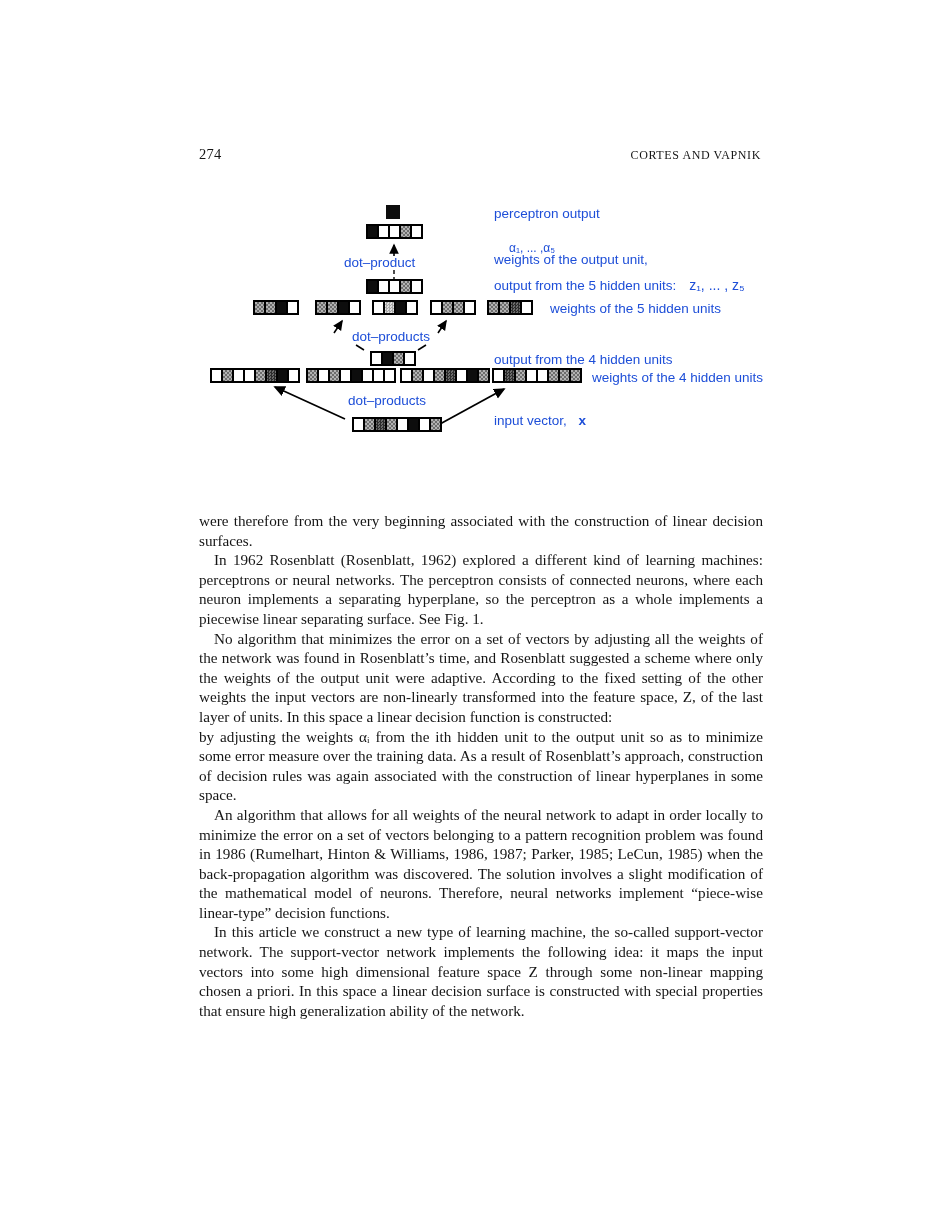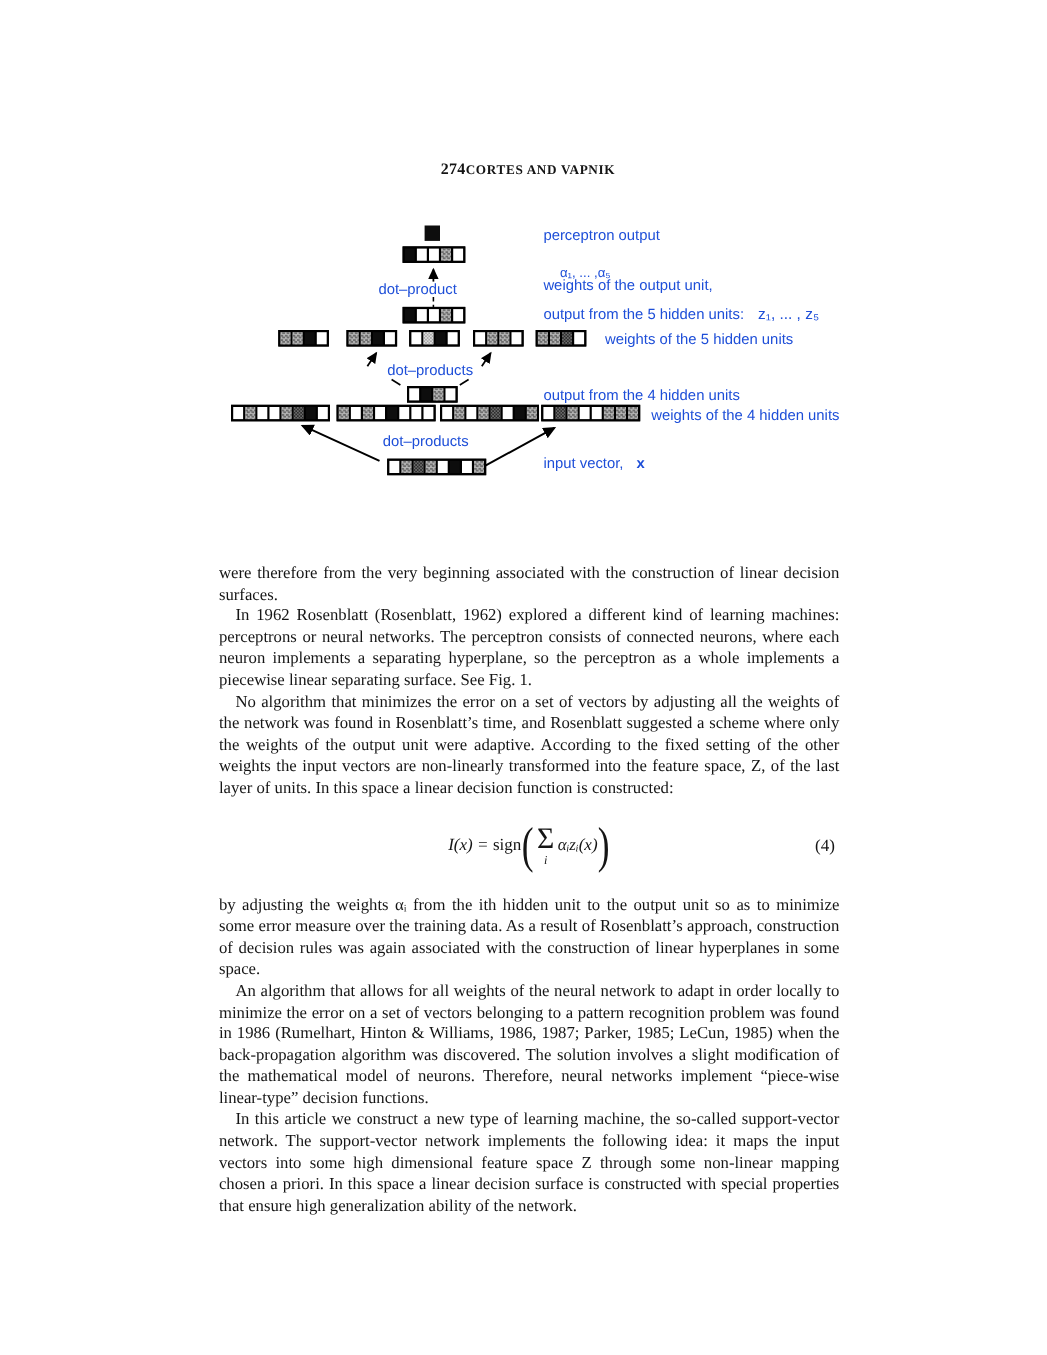--- a/index.html
+++ b/index.html
@@ -3,21 +3,21 @@
 <meta charset="utf-8">
 <style>
   html,body { margin:0; padding:0; background:#e8e8e8; }
   .page {
     position:relative; width:952px; height:1232px; margin:0 auto;
     background:#ffffff; overflow:hidden;
     font-family:"Liberation Serif", serif; color:#151515;
   }
   
   .running-head { position:absolute; left:199px; right:191px; top:146px;
-    display:flex; justify-content:center; align-items:baseline;font-weight:bold; }
+    display:flex; justify-content:space-between; align-items:baseline; }
   .pageno { font-size:14.5px; letter-spacing:0.3px; }
   .runtitle { font-size:12px; letter-spacing:0.6px; }
 
   
   .fig { position:absolute; left:0; top:0; width:952px; height:470px; }
   .fig-label { position:absolute; font-family:"Liberation Sans", sans-serif;
     font-size:13.5px; color:#1d4ed8; white-space:nowrap; }
   .arrow-layer { position:absolute; left:0; top:0; pointer-events:none; }
 
   .sq { position:absolute; width:14px; height:14px; background:#0d0d0d; }
@@ -218,31 +218,19 @@
       <span style="margin-left:8px; font-weight:bold;">x</span>
     </div>
   </div>
 
 
   <div class="body-text">
     <p>were therefore from the very beginning associated with the construction of linear decision surfaces.</p>
     <p class="ind">In 1962 Rosenblatt (Rosenblatt, 1962) explored a different kind of learning machines: perceptrons or neural networks. The perceptron consists of connected neurons, where each neuron implements a separating hyperplane, so the perceptron as a whole implements a piecewise linear separating surface. See Fig. 1.</p>
     <p class="ind">No algorithm that minimizes the error on a set of vectors by adjusting all the weights of the network was found in Rosenblatt’s time, and Rosenblatt suggested a scheme where only the weights of the output unit were adaptive. According to the fixed setting of the other weights the input vectors are non-linearly transformed into the feature space, Z, of the last layer of units. In this space a linear decision function is constructed:</p>
 
-    <div class="equation">
-      <span class="eq-var">I(x) =</span>
-      <span class="eq-fn">sign</span>
-      <span class="paren">(</span>
-      <span class="sum">
-        <span class="sigma">Σ</span>
-        <span class="sumidx">i</span>
-      </span>
-      <span class="eq-terms">αᵢzᵢ(x)</span>
-      <span class="paren">)</span>
-      <span class="eq-num">(4)</span>
-    </div>
 
     <p>by adjusting the weights αᵢ from the ith hidden unit to the output unit so as to minimize some error measure over the training data. As a result of Rosenblatt’s approach, construction of decision rules was again associated with the construction of linear hyperplanes in some space.</p>
     <p class="ind">An algorithm that allows for all weights of the neural network to adapt in order locally to minimize the error on a set of vectors belonging to a pattern recognition problem was found in 1986 (Rumelhart, Hinton &amp; Williams, 1986, 1987; Parker, 1985; LeCun, 1985) when the back-propagation algorithm was discovered. The solution involves a slight modification of the mathematical model of neurons. Therefore, neural networks implement “piece-wise linear-type” decision functions.</p>
     <p class="ind">In this article we construct a new type of learning machine, the so-called support-vector network. The support-vector network implements the following idea: it maps the input vectors into some high dimensional feature space Z through some non-linear mapping chosen a priori. In this space a linear decision surface is constructed with special properties that ensure high generalization ability of the network.</p>
   </div>
 
 </div>
 
 </body></html>

